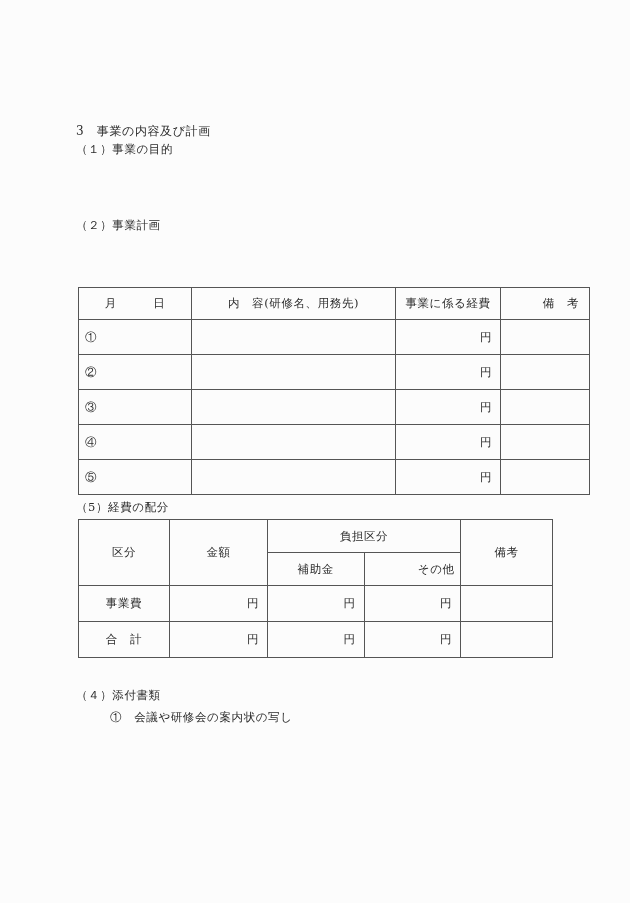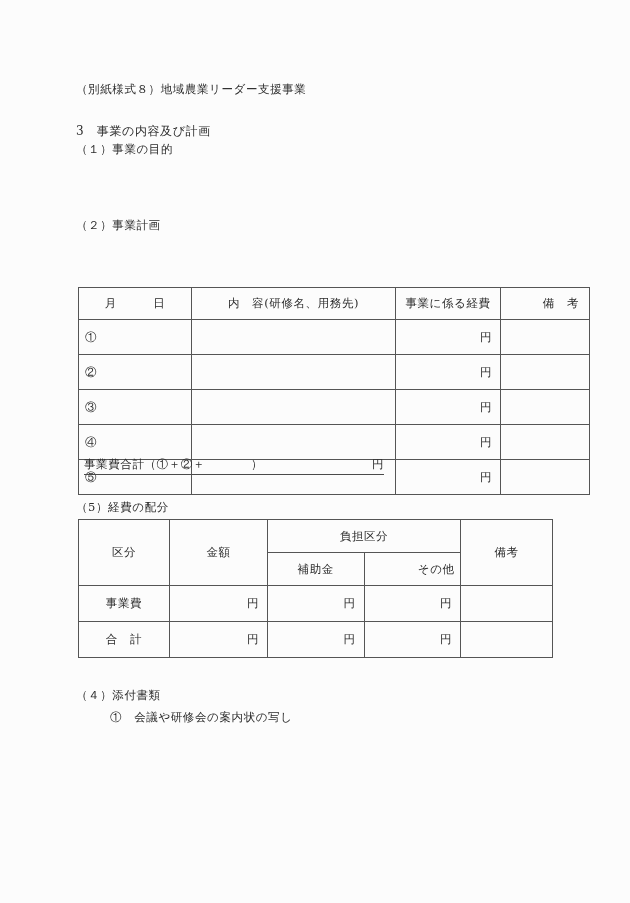--- a/index.html
+++ b/index.html
@@ -162,21 +162,20 @@
   #alloc-table .amount {
     text-align: right;
     padding-right: 8px;
   }
 </style>
 </head>
 <body>
 
 <div class="page">
 
-  <div class="doc-title">（別紙様式８）地域農業リーダー支援事業</div>
 
   <div class="sec-num">3　事業の内容及び計画</div>
 
   <div class="sec-1">（１）事業の目的</div>
 
   <div class="sec-2">（２）事業計画</div>
 
   <table id="plan-table" class="form-table">
     <thead>
       <tr>
@@ -213,27 +212,20 @@
       </tr>
       <tr>
         <td class="c-date">⑤</td>
         <td class="c-desc"></td>
         <td class="c-cost">円</td>
         <td class="c-note"></td>
       </tr>
     </tbody>
   </table>
 
-  <div class="total-line">
-    <span class="tl-label">事業費合計（①＋②＋</span>
-    <span class="tl-gap1"></span>
-    <span class="tl-paren">）</span>
-    <span class="tl-gap2"></span>
-    <span class="tl-unit">円</span>
-  </div>
 
   <div class="sec-3">（5）経費の配分</div>
 
   <table id="alloc-table" class="form-table">
     <tbody>
       <tr class="row-h1">
         <td class="a-kubun" rowspan="2">区分</td>
         <td class="a-kingaku" rowspan="2">金額</td>
         <td colspan="2">負担区分</td>
         <td class="a-biko" rowspan="2">備考</td>

